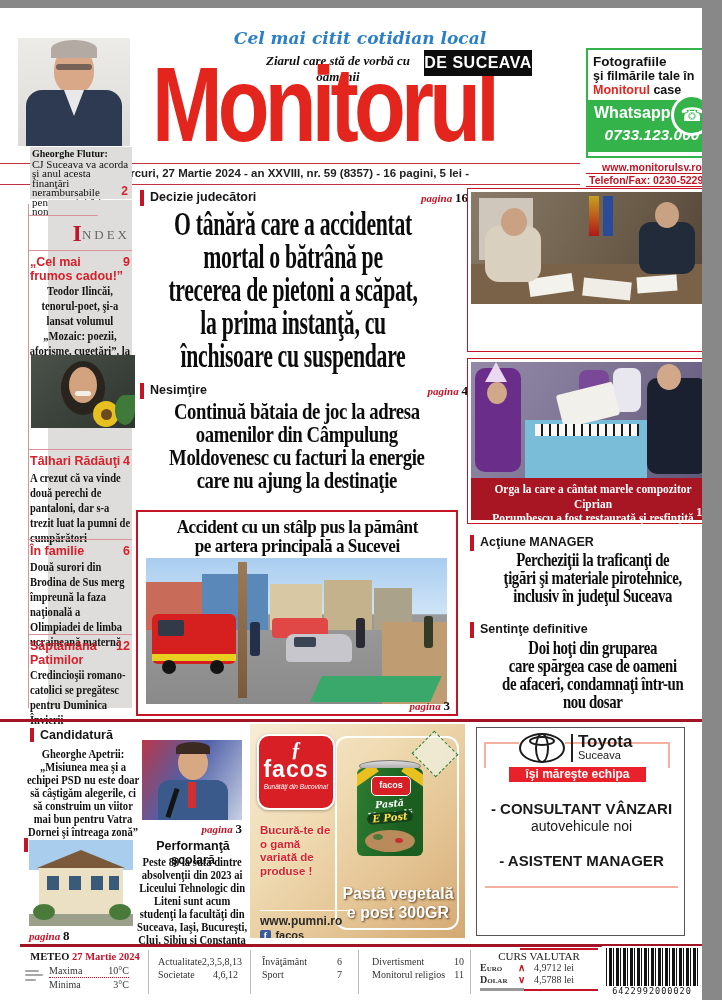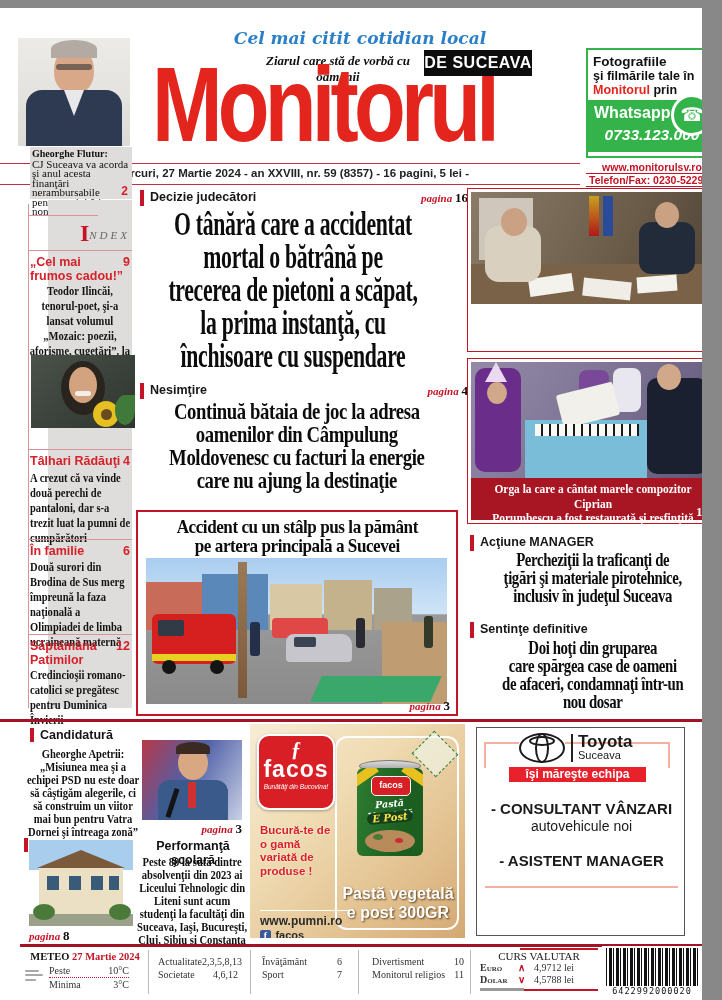--- a/index.html
+++ b/index.html
@@ -37,21 +37,21 @@
       transform-origin:left top;letter-spacing:-0.5px;}
   
   .graycol{background:#dedddb;}
   .sline{background:#d9939b;height:1px;}
   .svline{background:#d9939b;width:1px;}
   .sbh{display:flex;justify-content:space-between;font-weight:bold;font-size:12.5px;color:#d6202a;line-height:14px;}
   .sbb{font-family:"Liberation Serif",serif;font-weight:bold;font-size:12px;color:#141414;line-height:15px;
        transform:scaleX(0.88);transform-origin:left top;}
   .indexlbl{text-align:right;color:#555;}
   .indexlbl .big-i{font-family:"Liberation Serif",serif;font-weight:bold;color:#c41425;font-size:24px;vertical-align:-2px;}
-  .indexlbl .rest{font-family:"Liberation Serif",serif;font-size:11px;letter-spacing:3px;color:#666;font-style:italic;}
+  .indexlbl .rest{font-family:"Liberation Serif",serif;font-size:13px;letter-spacing:3px;color:#666;}
   
   .pbox{border:1.5px solid #c41425;background:#fff;box-sizing:border-box;}
   .cap{position:absolute;left:3px;right:3px;bottom:3px;background:#a81623;color:#fff;}
   .cap .ct{font-family:"Liberation Serif",serif;font-weight:bold;text-align:center;
            transform:scaleX(0.88);transform-origin:center top;}
   .capn{position:absolute;right:6px;bottom:0px;font-family:"Liberation Serif",serif;font-weight:bold;font-size:13px;color:#fff;}
   
   .facos{background:linear-gradient(135deg,#f7ecd6 0%,#f0dcb4 35%,#e3c291 70%,#d3a873 100%);overflow:hidden;}
   .facos-logo{background:#d81f26;border:2px solid #fff;border-radius:12px;color:#fff;text-align:center;
               box-shadow:0 1px 3px rgba(0,0,0,.3);}
@@ -72,21 +72,21 @@
 <div class="page">
 
   <div class="abs tagline-script c" style="left:225px;top:20px;width:270px;">Cel mai citit cotidian local</div>
   <div class="abs tagline-sub c" style="left:248px;top:45px;width:180px;">Ziarul care stă de vorbă cu oamenii</div>
   <div class="abs masthead" style="left:152px;top:48px;width:560px;">Monitorul</div>
   <div class="abs edition" style="left:424px;top:42px;width:108px;height:26px;z-index:2;">DE SUCEAVA</div>
 
   <div class="abs promo-box" style="left:586px;top:40px;width:132px;height:110px;z-index:2;">
     <div class="l1">Fotografiile</div>
     <div class="l2">şi filmările tale în</div>
-    <div class="l2"><span class="promo-brand">Monitorul</span> <span>prin</span></div>
+    <div class="l2"><span class="promo-brand">Monitorul</span> <span>case</span></div>
     <div class="promo-green">
       <div class="wa">Whatsapp</div>
       <div class="ph">0733.123.000</div>
       <div class="wa-circle">☎</div>
     </div>
   </div>
   <div class="abs red-small" style="left:586px;top:153px;width:132px;border-bottom:1px solid #c41425;">www.monitorulsv.ro</div>
   <div class="abs red-small" style="left:586px;top:166px;width:132px;border-bottom:1px solid #c41425;">Telefon/Fax: 0230-522993</div>
   <div class="abs dateband" style="left:0;top:155px;width:580px;height:20px;">Miercuri, 27 Martie 2024 - an XXVIII, nr. 59 (8357) - 16 pagini, 5 lei -</div>
 
@@ -352,21 +352,21 @@
       <b>METEO</b>
       <b style="color:#c41425;">27 Martie 2024</b>
     </div>
     <div class="abs" style="left:0px;top:16px;width:18px;">
       <div class="windbar" style="width:14px;"></div>
       <div class="windbar" style="width:18px;"></div>
       <div class="windbar" style="width:11px;"></div>
     </div>
     <div style="margin-left:24px;margin-top:2px;width:80px;">
       <div class="ft-row ft-serif" style="border-bottom:1px dotted #c41425;">
-        <span>Peste</span>
+        <span>Maxima</span>
         <span>10°C</span>
       </div>
       <div class="ft-row ft-serif">
         <span>Minima</span>
         <span>3°C</span>
       </div>
     </div>
   </div>
 
   <div class="abs vdiv" style="left:148px;top:942px;height:44px;"></div>

